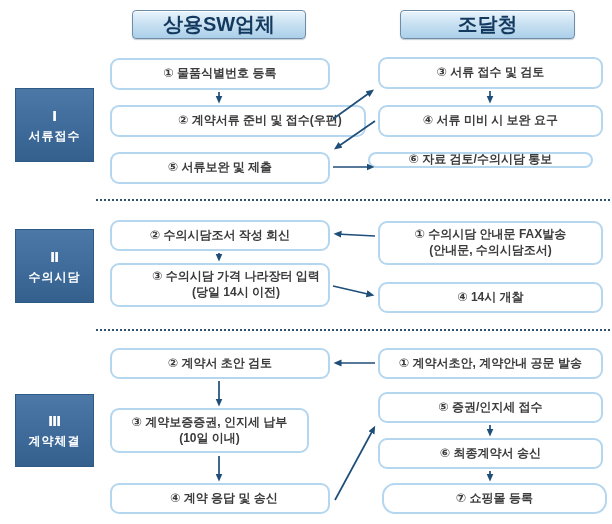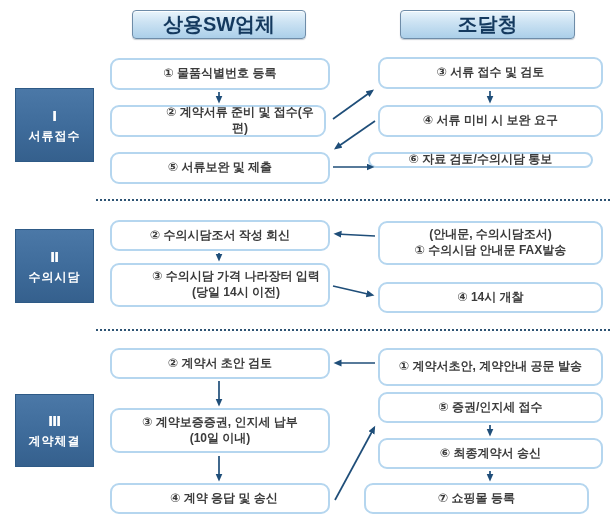--- a/index.html
+++ b/index.html
@@ -67,47 +67,47 @@
   </div>
   <div class="phase" style="top:394px; height:73px;">
     <span class="pnum">Ⅲ</span>
     <span class="pname">계약체결</span>
   </div>
 
   <div class="dots" style="top:199px;"></div>
   <div class="dots" style="top:329px;"></div>
 
   <div class="step" style="left:110px; top:58px;  width:220px; height:32px;">① 물품식별번호 등록</div>
-  <div class="step" style="left:110px; top:105px; width:216px; height:32px;padding-left:48px;">② 계약서류 준비 및 접수(우편)</div>
+  <div class="step" style="left:110px; top:105px; width:256px; height:32px;padding-left:48px;">② 계약서류 준비 및 접수(우편)</div>
   <div class="step" style="left:110px; top:152px; width:220px; height:32px;">⑤ 서류보완 및 제출</div>
   <div class="step" style="left:378px; top:57px;  width:225px; height:32px;">③ 서류 접수 및 검토</div>
   <div class="step" style="left:378px; top:105px; width:225px; height:32px;">④ 서류 미비 시 보완 요구</div>
   <div class="step" style="left:368px; top:152px; width:225px; height:16px;">⑥ 자료 검토/수의시담 통보</div>
 
   <div class="step" style="left:110px; top:220px; width:220px; height:31px;">② 수의시담조서 작성 회신</div>
   <div class="step" style="left:110px; top:263px; width:220px; height:44px;padding-left:36px;">
     <span>③ 수의시담 가격 나라장터 입력</span>
     <span>(당일 14시 이전)</span>
   </div>
   <div class="step" style="left:378px; top:221px; width:225px; height:44px;">
+    <span>① 수의시담 안내문 FAX발송</span>
     <span>(안내문, 수의시담조서)</span>
-    <span>① 수의시담 안내문 FAX발송</span>
   </div>
   <div class="step" style="left:378px; top:282px; width:225px; height:31px;">④ 14시 개찰</div>
 
   <div class="step" style="left:110px; top:348px; width:220px; height:31px;">② 계약서 초안 검토</div>
-  <div class="step" style="left:110px; top:408px; width:220px; height:45px;">
+  <div class="step" style="left:110px; top:408px; width:199px; height:45px;">
     <span>③ 계약보증증권, 인지세 납부</span>
     <span>(10일 이내)</span>
   </div>
   <div class="step" style="left:110px; top:483px; width:220px; height:31px;padding-left:12px;">④ 계약 응답 및 송신</div>
-  <div class="step" style="left:378px; top:348px; width:225px; height:38px;">① 계약서초안, 계약안내 공문 발송</div>
+  <div class="step" style="left:378px; top:348px; width:225px; height:31px;">① 계약서초안, 계약안내 공문 발송</div>
   <div class="step" style="left:378px; top:392px; width:225px; height:31px;">⑤ 증권/인지세 접수</div>
   <div class="step" style="left:378px; top:438px; width:225px; height:31px;">⑥ 최종계약서 송신</div>
-  <div class="step" style="left:364px; top:483px; width:225px; height:31px;">⑦ 쇼핑몰 등록</div>
+  <div class="step" style="left:382px; top:483px; width:225px; height:31px;border-radius:13px;">⑦ 쇼핑몰 등록</div>
 
   <svg class="arrows" width="612" height="524" viewBox="0 0 612 524">
     <defs>
       <marker id="ah" markerWidth="9" markerHeight="8" refX="5.5" refY="3.5" orient="auto" markerUnits="userSpaceOnUse">
         <path d="M0,0 L8,3.5 L0,7 Z" fill="#1f4e79"></path>
       </marker>
     </defs>
 
     <line x1="219" y1="92" x2="219" y2="101" stroke="#1f4e79" stroke-width="1.7" marker-end="url(#ah)"></line>
     <line x1="333" y1="119" x2="372" y2="91" stroke="#1f4e79" stroke-width="1.7" marker-end="url(#ah)"></line>

